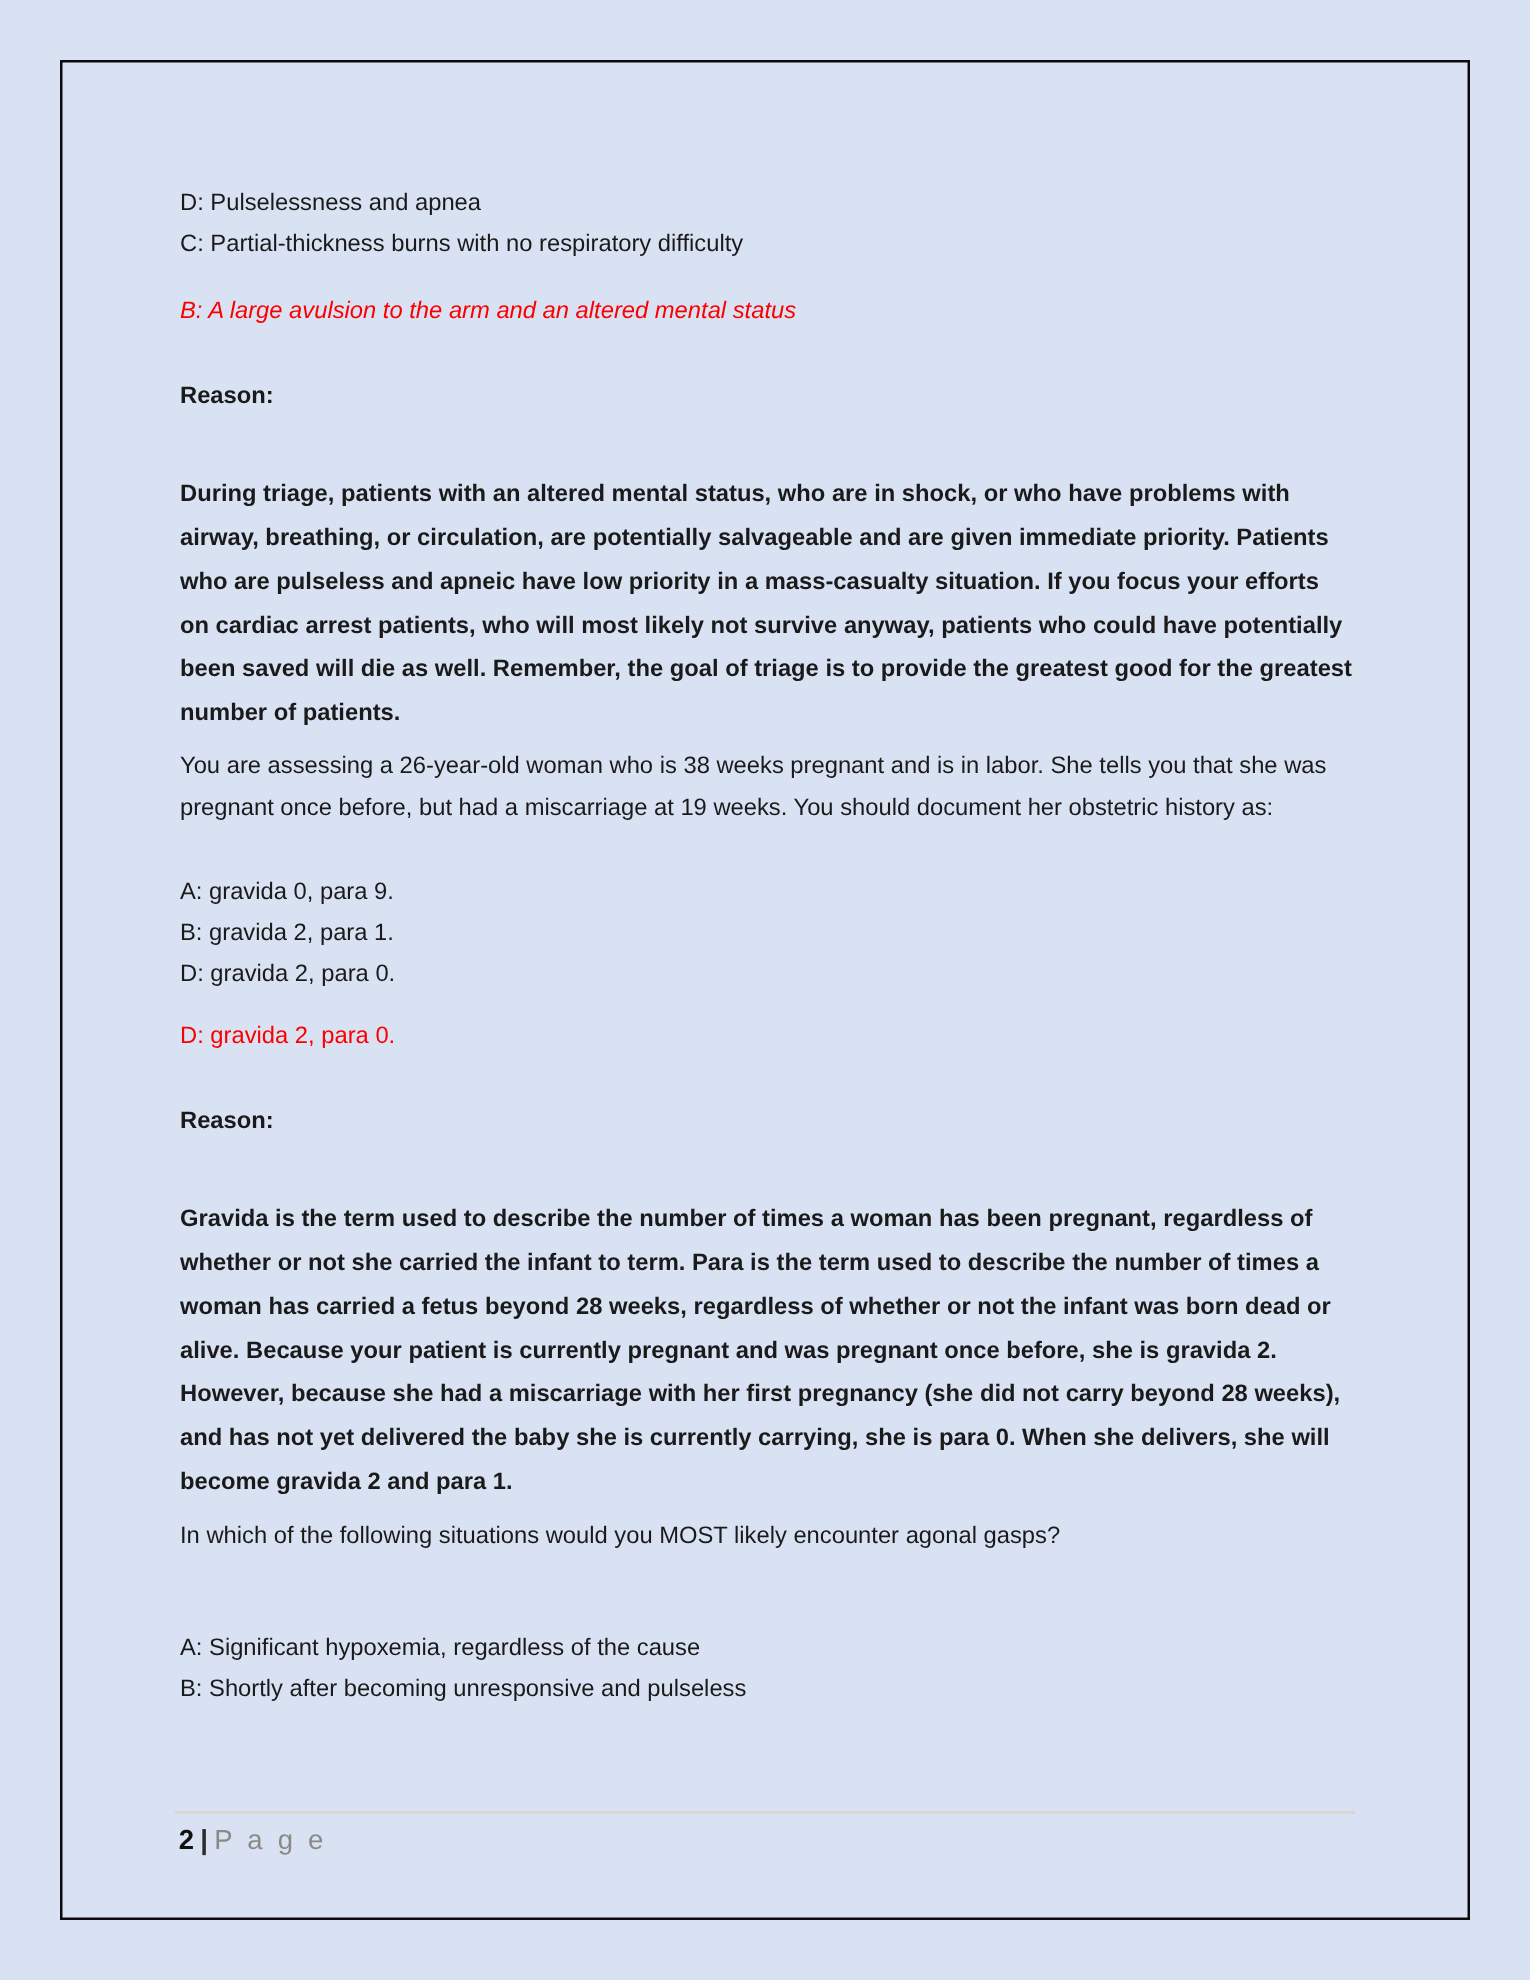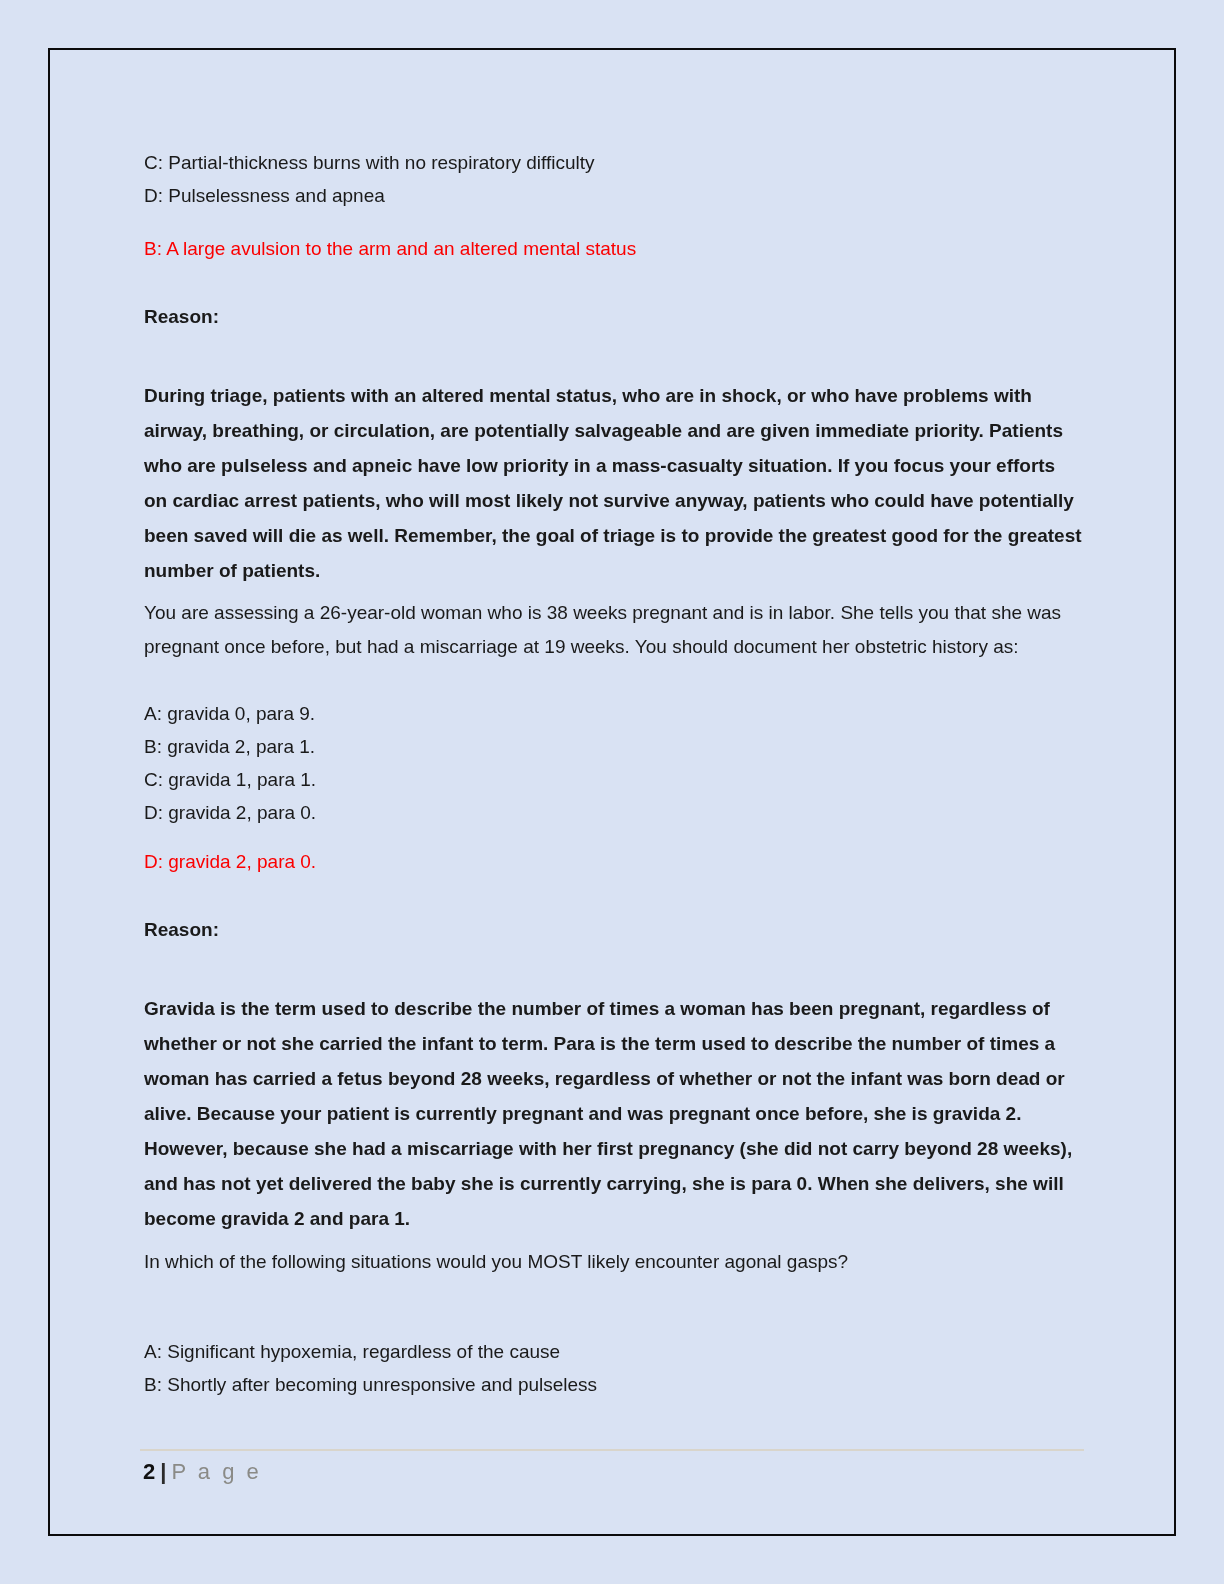--- a/index.html
+++ b/index.html
@@ -34,21 +34,21 @@
   .para-bold {
     margin-top: 45px;
     font-weight: bold;
     line-height: 35px;
   }
   .para {
     margin-top: 8px;
     line-height: 34px;
   }
   .options { margin-top: 33px; }
-  .mt-red1 { margin-top: 20px; }
+  .mt-red1 { margin-top: 20px; font-style: italic; }
   .mt-ans2 { margin-top: 16px; }
   .mt-q3 { margin-top: 9px; }
   .mt-opts3 { margin-top: 56px; }
   .footer-rule {
     position: absolute;
     left: 140px;
     top: 1449px;
     width: 944px;
     height: 2px;
     background: #d9d5cb;
@@ -64,35 +64,34 @@
   .footer .sep { color: #2b2b2b; font-weight: bold; margin: 0 5px; }
   .footer .label { color: var(--footer_gray, #8a8a86); letter-spacing: 3px; }
 </style>
 </head>
 <body>
 
 <div class="page-border"></div>
 
 <div class="content">
 
+  <div class="line">D: Pulselessness and apnea</div>
   <div class="line">C: Partial-thickness burns with no respiratory difficulty</div>
-  <div class="line">D: Pulselessness and apnea</div>
 
   <div class="line answer mt-red1">B: A large avulsion to the arm and an altered mental status</div>
 
   <div class="reason">Reason:</div>
 
   <div class="para-bold">During triage, patients with an altered mental status, who are in shock, or who have problems with airway, breathing, or circulation, are potentially salvageable and are given immediate priority. Patients who are pulseless and apneic have low priority in a mass-casualty situation. If you focus your efforts on cardiac arrest patients, who will most likely not survive anyway, patients who could have potentially been saved will die as well. Remember, the goal of triage is to provide the greatest good for the greatest number of patients.</div>
 
   <div class="para">You are assessing a 26-year-old woman who is 38 weeks pregnant and is in labor. She tells you that she was pregnant once before, but had a miscarriage at 19 weeks. You should document her obstetric history as:</div>
 
   <div class="options">
     <div class="line">A: gravida 0, para 9.</div>
     <div class="line">B: gravida 2, para 1.</div>
-    <div class="line">C: gravida 1, para 1.</div>
     <div class="line">D: gravida 2, para 0.</div>
   </div>
 
   <div class="line answer mt-ans2">D: gravida 2, para 0.</div>
 
   <div class="reason">Reason:</div>
 
   <div class="para-bold">Gravida is the term used to describe the number of times a woman has been pregnant, regardless of whether or not she carried the infant to term. Para is the term used to describe the number of times a woman has carried a fetus beyond 28 weeks, regardless of whether or not the infant was born dead or alive. Because your patient is currently pregnant and was pregnant once before, she is gravida 2. However, because she had a miscarriage with her first pregnancy (she did not carry beyond 28 weeks), and has not yet delivered the baby she is currently carrying, she is para 0. When she delivers, she will become gravida 2 and para 1.</div>
 
   <div class="para mt-q3">In which of the following situations would you MOST likely encounter agonal gasps?</div>

